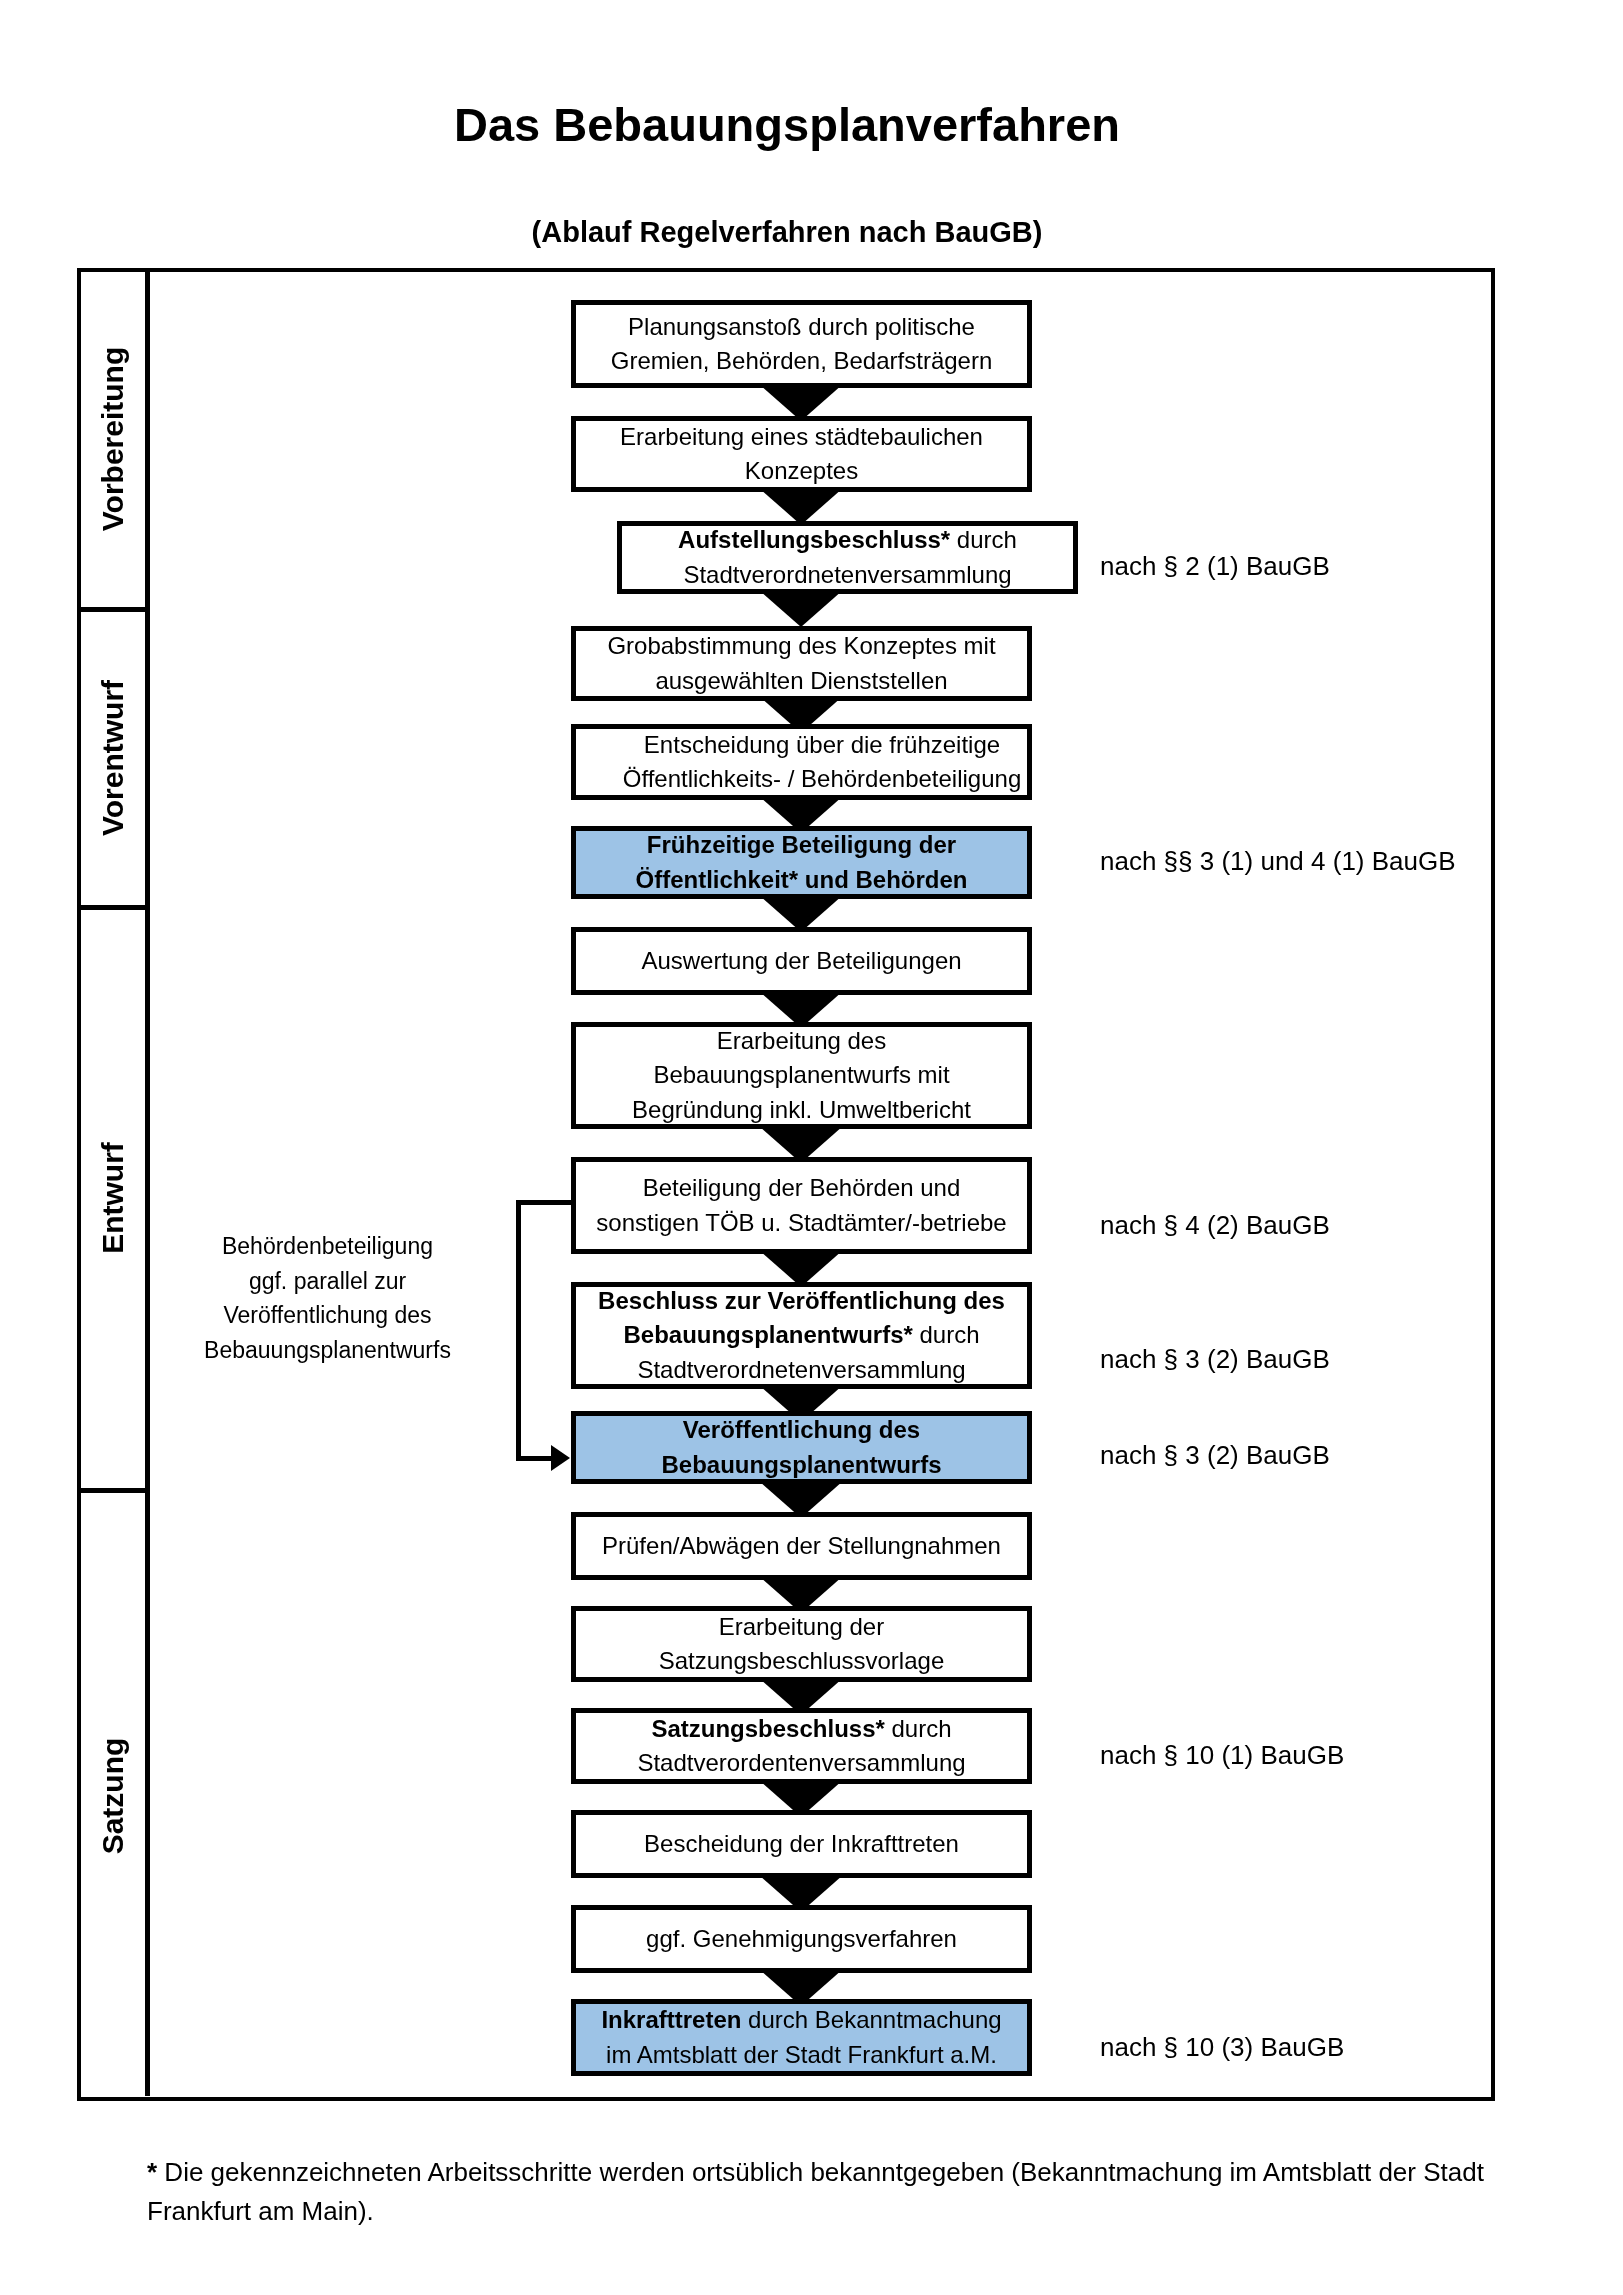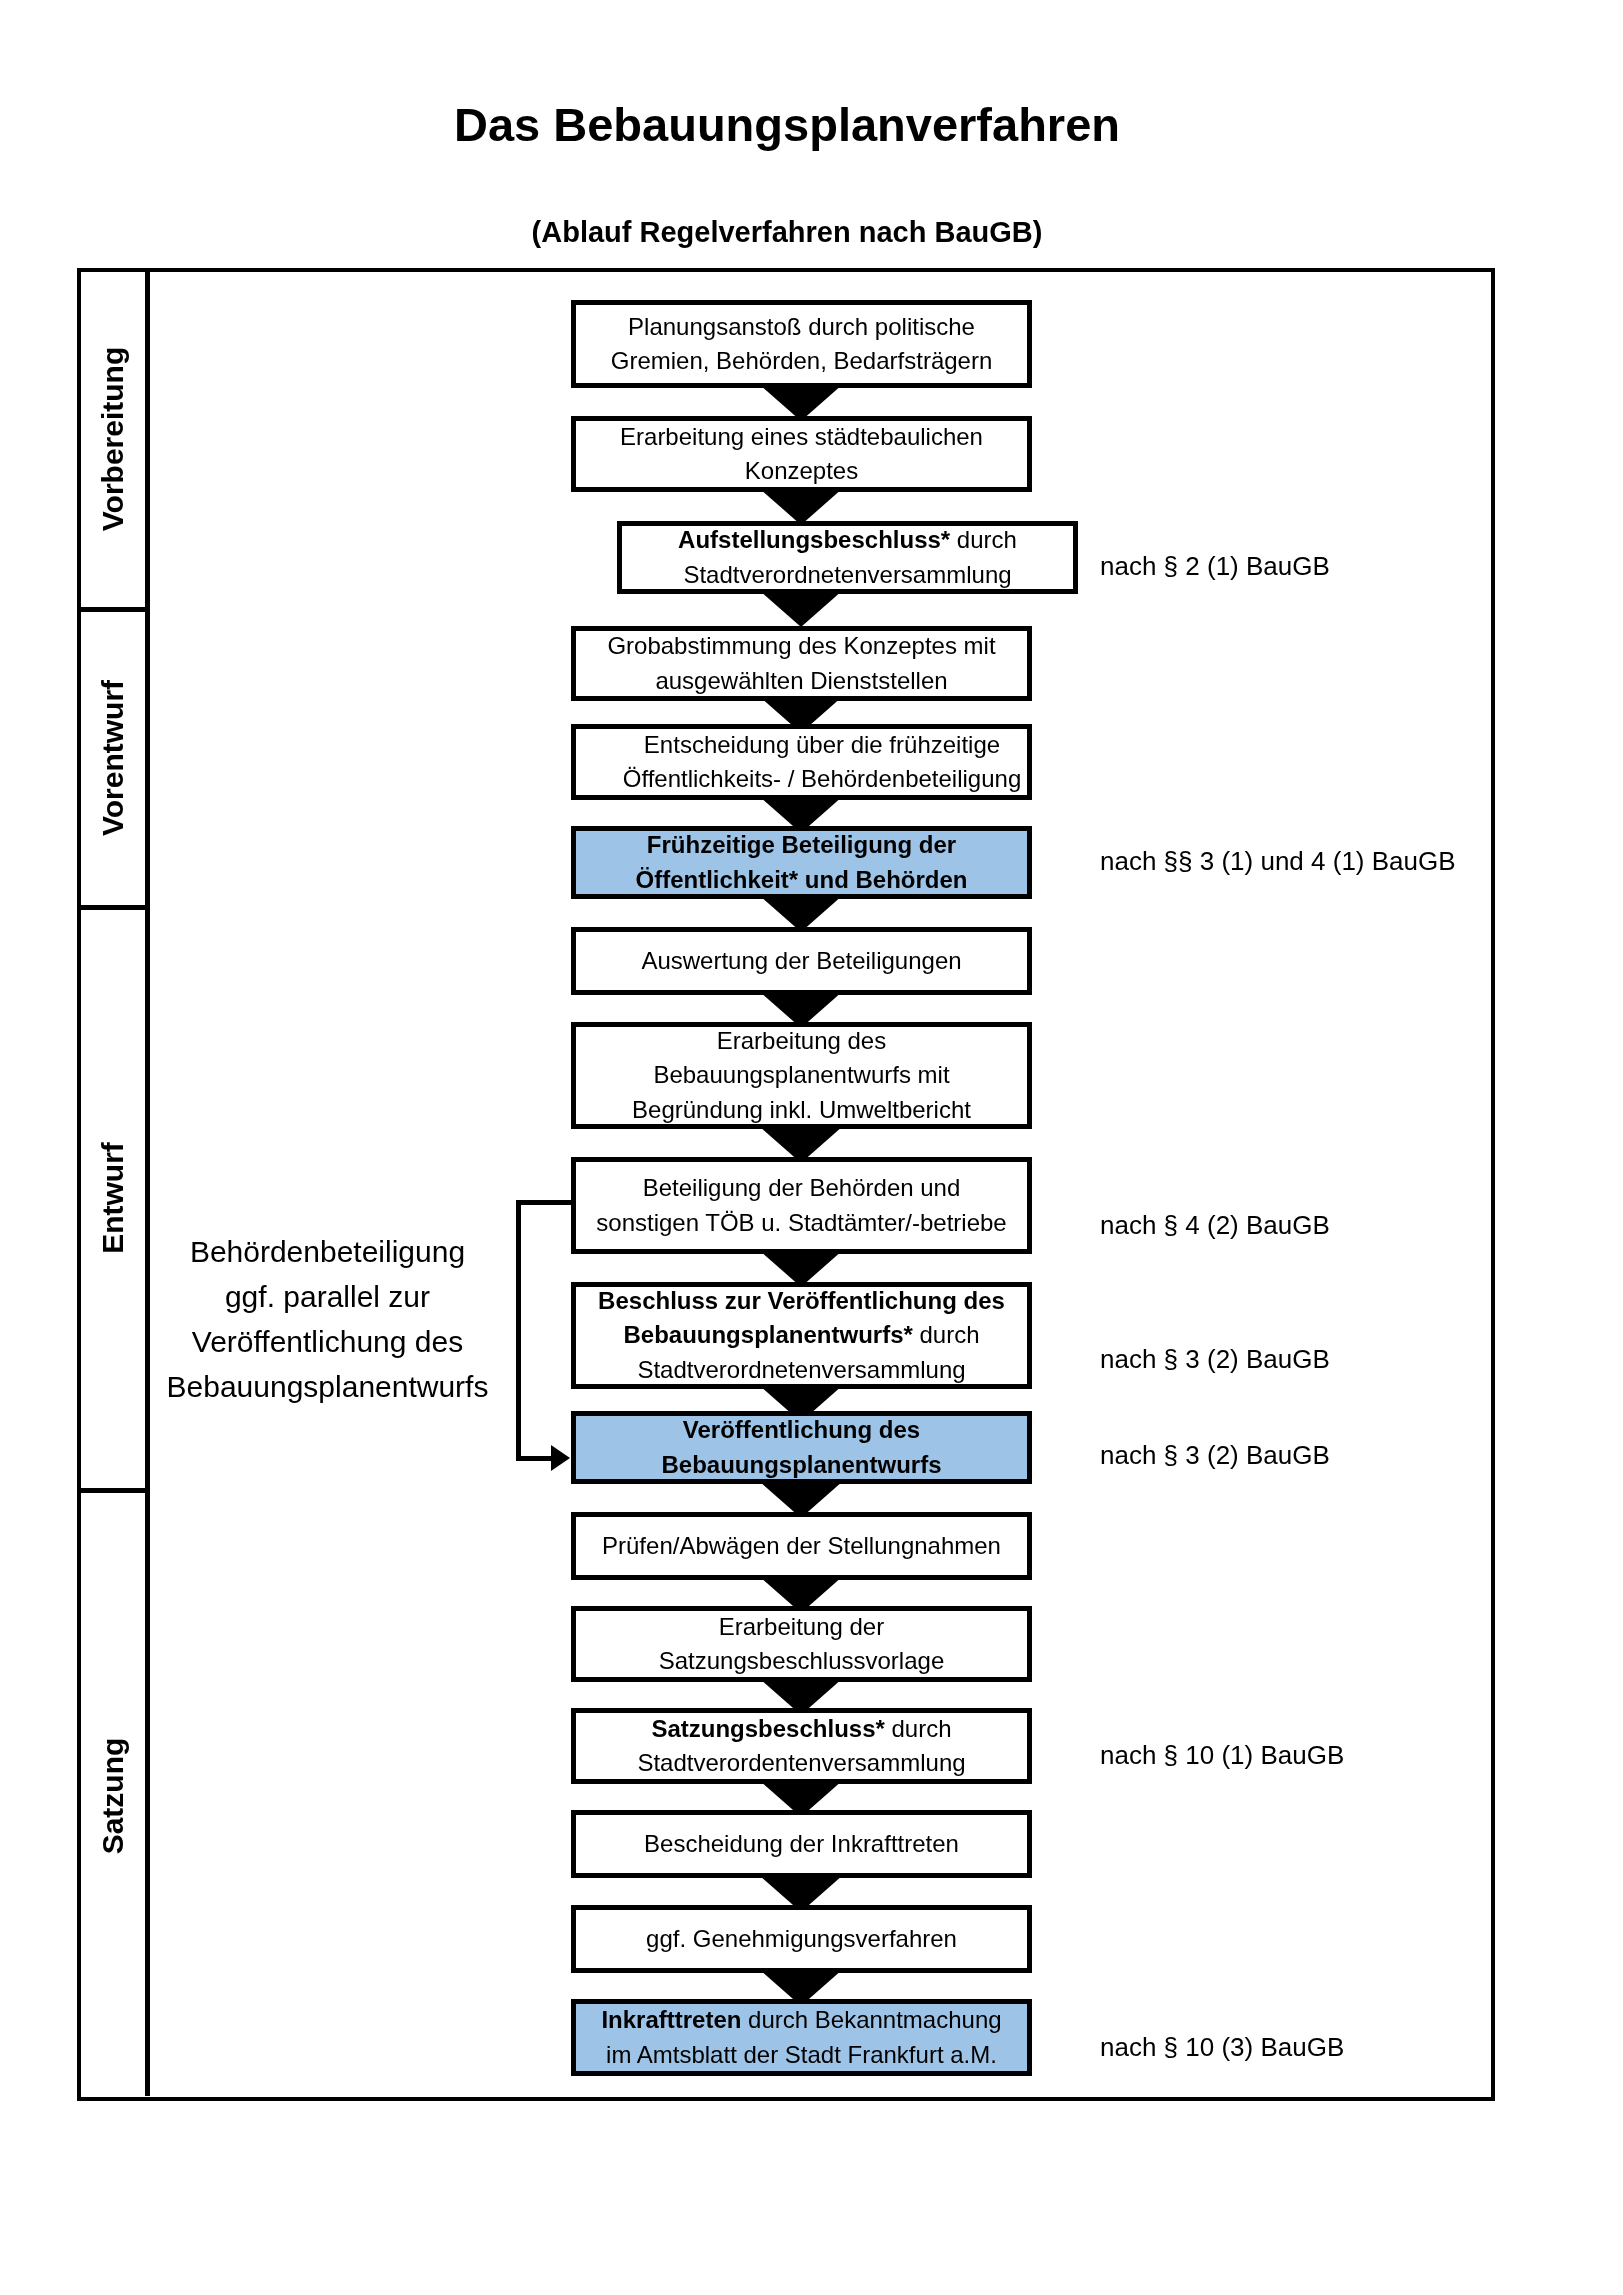--- a/index.html
+++ b/index.html
@@ -53,21 +53,21 @@
     border-top:37px solid #000;z-index:2;
   }
   
   .note{
     position:absolute;left:1100px;width:380px;
     font-size:26px;white-space:nowrap;z-index:3;
   }
   
   .sidenote{
     position:absolute;left:151px;top:1229px;width:353px;
-    text-align:center;font-size:30px;line-height:1.5;white-space:pre-line;z-index:3;
+    text-align:center;font-size:23px;line-height:1.5;white-space:pre-line;z-index:3;
   }
   
   .line{position:absolute;background:#000;z-index:2;}
   .bracket-arrowhead{
     position:absolute;left:551px;top:1445px;width:0;height:0;
     border-top:13.7px solid transparent;border-bottom:13.7px solid transparent;
     border-left:19.6px solid #000;z-index:2;
   }
   .footnote{
     position:absolute;left:147px;top:2153px;width:1358px;
@@ -174,15 +174,16 @@
 
   <div class="sidenote">Behördenbeteiligung
 ggf. parallel zur
 Veröffentlichung des
 Bebauungsplanentwurfs</div>
   <div class="line" style="left:516px;top:1200px;width:55px;height:4.6px;"></div>
   <div class="line" style="left:516px;top:1200px;width:4.6px;height:258px;"></div>
   <div class="line" style="left:516px;top:1456px;width:39px;height:4.6px;"></div>
   <div class="bracket-arrowhead"></div>
 
+  <div class="footnote"><span class="fm">*</span><span> Die gekennzeichneten Arbeitsschritte werden ortsüblich bekanntgegeben (Bekanntmachung im Amtsblatt  der Stadt Frankfurt am Main).</span></div>
 
 </div>
 
 
 </body></html>

